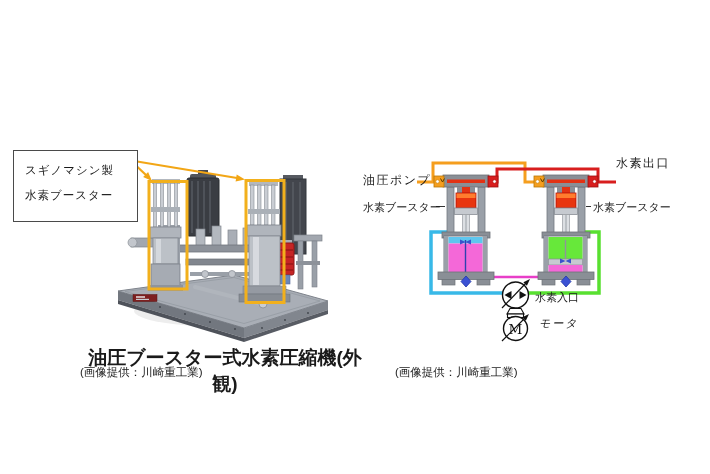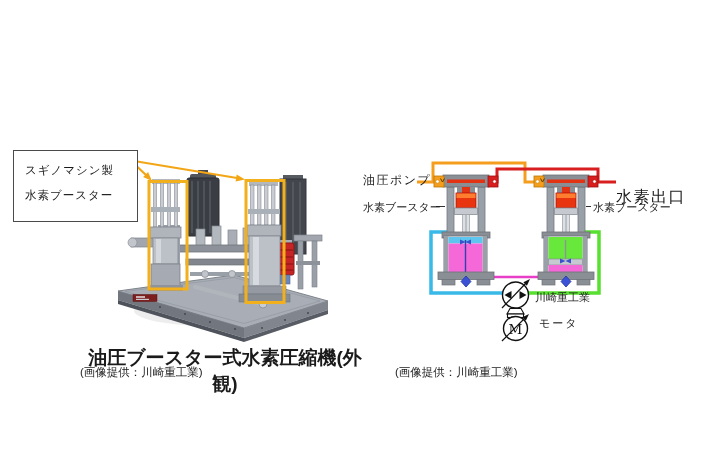--- a/index.html
+++ b/index.html
@@ -258,23 +258,23 @@
       <polygon points="529,285 525.8,291.7 522.3,288.2" fill="#111111"></polygon>
     </g>
 
     <g stroke="#333333" stroke-width="1">
       <line x1="436" y1="177.5" x2="445" y2="177.5"></line>
       <line x1="586" y1="177.5" x2="591" y2="177.5"></line>
     </g>
   </svg>
 
   <div class="diag-label" style="left:363px;top:145px;font-size:12px;letter-spacing:1.5px;">油圧ポンプ</div>
-  <div class="diag-label" style="left:616px;top:161px;font-size:16px;letter-spacing:1.5px;">水素出口</div>
+  <div class="diag-label" style="left:616px;top:128px;font-size:12px;letter-spacing:1.5px;">水素出口</div>
   <div class="diag-label" style="left:363px;top:172px;">水素ブースター</div>
   <div class="diag-label" style="left:593px;top:172px;">水素ブースター</div>
-  <div class="diag-label" style="left:535px;top:262px;">川崎重工業</div>
-  <div class="diag-label" style="left:539px;top:288px;letter-spacing:2px;">モータ</div>
+  <div class="diag-label" style="left:535px;top:262px;">水素入口</div>
+  <div class="diag-label" style="left:539px;top:288px;letter-spacing:2px;font-style:italic;">モータ</div>
 
   <div class="cap" style="left:80px;top:316px;width:290px;">油圧ブースター式水素圧縮機(外観)</div>
   <div class="credit" style="left:80px;top:336px;width:290px;">(画像提供：川崎重工業)</div>
   <div class="credit" style="left:395px;top:336px;width:240px;">(画像提供：川崎重工業)</div>
 
 </div>
 
 </body></html>

